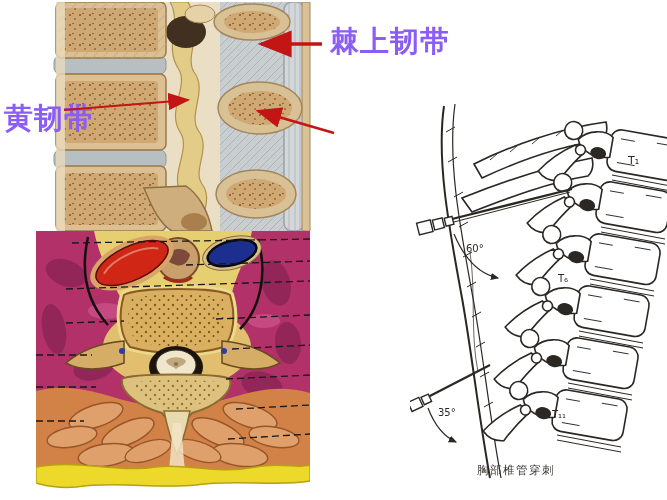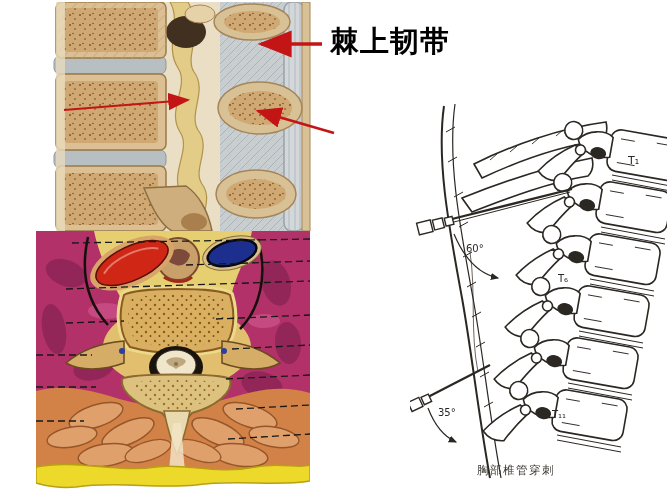--- a/index.html
+++ b/index.html
@@ -1,19 +1,19 @@
 <!DOCTYPE html>
 <html><head>
 <meta charset="utf-8">
 <style>
   html,body{margin:0;padding:0;background:#fff;}
   #canvas{position:relative;width:667px;height:500px;background:#ffffff;overflow:hidden;
           font-family:"DejaVu Sans","Liberation Sans",sans-serif;}
   .panel{position:absolute;}
-  .cnlabel{position:absolute;color:#000000;font-weight:700;font-size:29px;line-height:1.05;
+  .cnlabel{position:absolute;color:#8b5cf6;font-weight:700;font-size:29px;line-height:1.05;
            letter-spacing:1px;white-space:nowrap;}
   #overlay{position:absolute;left:0;top:0;width:667px;height:500px;pointer-events:none;}
 </style>
 </head>
 <body>
 
 <div id="canvas">
 
   <svg class="panel" style="left:48px;top:2px" width="264" height="229" viewBox="0 0 264 229">
     <defs>
@@ -263,20 +263,21 @@
     </defs>
 
     <text x="218" y="62" font-size="11" fill="#2b2722">T₁</text>
     <text x="148" y="180" font-size="10" fill="#2b2722">T₆</text>
     <text x="142" y="316" font-size="10" fill="#2b2722">T₁₁</text>
 
     <text x="67" y="372" font-size="11.5" letter-spacing="1.5" fill="#3c3832">胸部椎管穿刺</text>
   </svg>
 
   <div class="cnlabel" style="left:330px;top:26px">棘上韧带</div>
+  <div class="cnlabel" style="left:4px;top:103px">黄韧带</div>
 
   <svg id="overlay" viewBox="0 0 667 500">
     <defs>
       <marker id="arrR" markerWidth="11" markerHeight="9" refX="9" refY="4" orient="auto">
         <path d="M0,0 L10,4 L0,8 Z" fill="#c31515"></path>
       </marker>
     </defs>
     <line x1="322" y1="44" x2="261" y2="44" stroke="#c31515" stroke-width="3.4" marker-end="url(#arrR)"></line>
     <line x1="64" y1="110" x2="188" y2="100" stroke="#c31515" stroke-width="2.2" marker-end="url(#arrR)"></line>
     <line x1="334" y1="133" x2="258" y2="111" stroke="#c31515" stroke-width="2.6" marker-end="url(#arrR)"></line>

